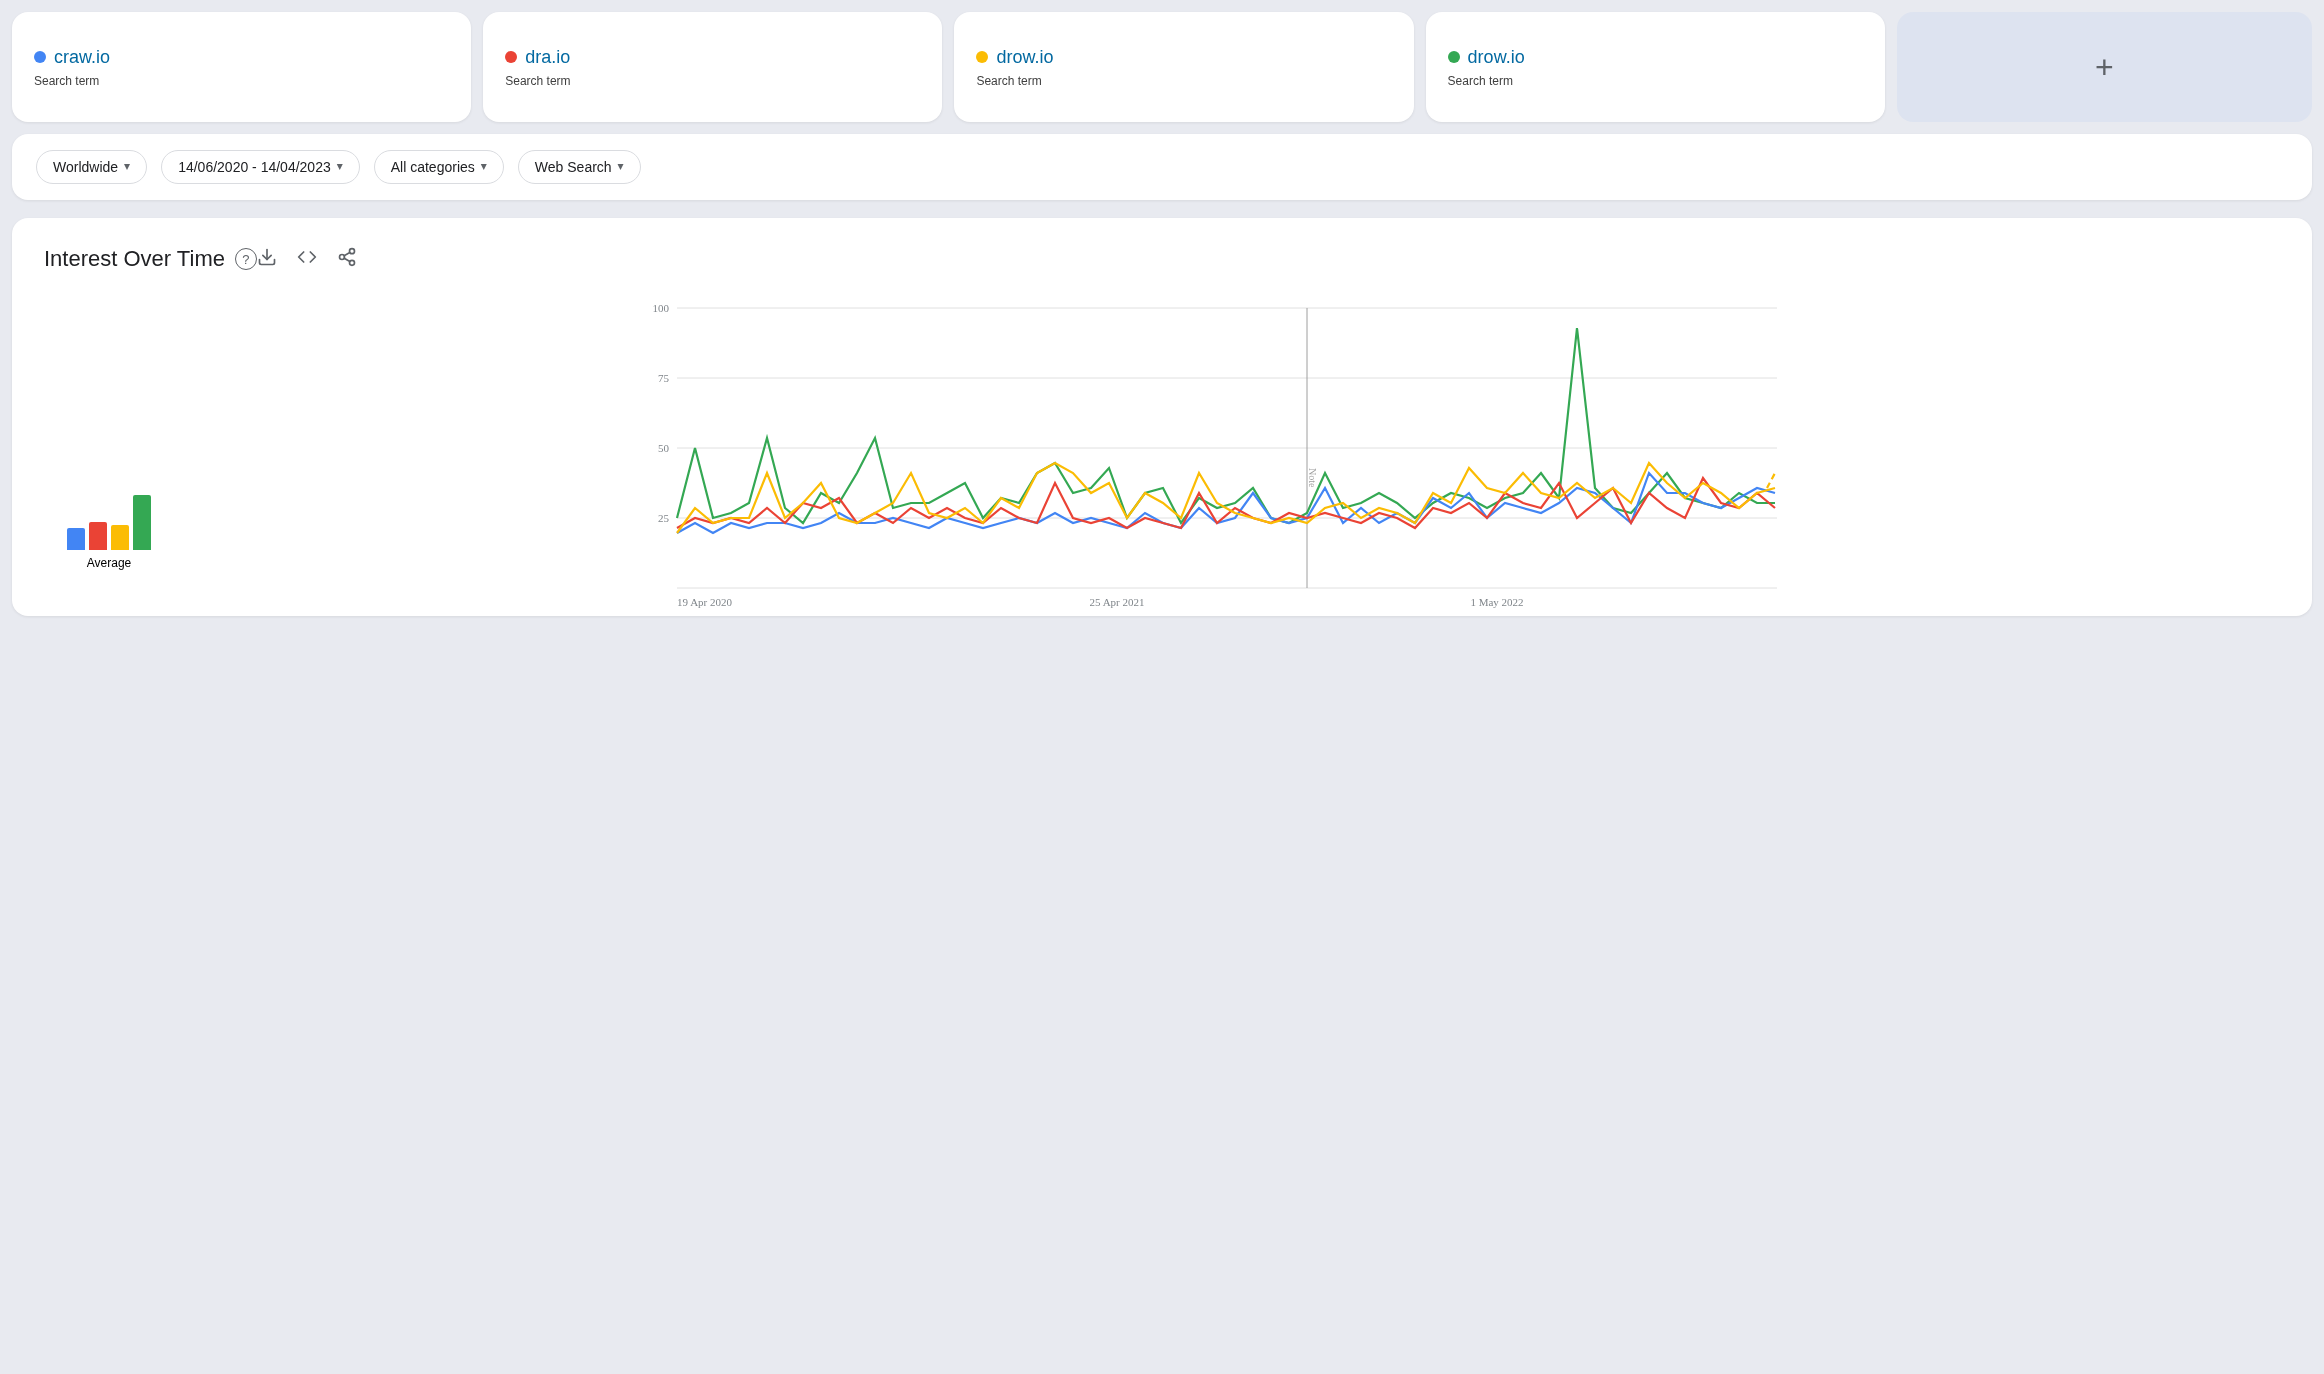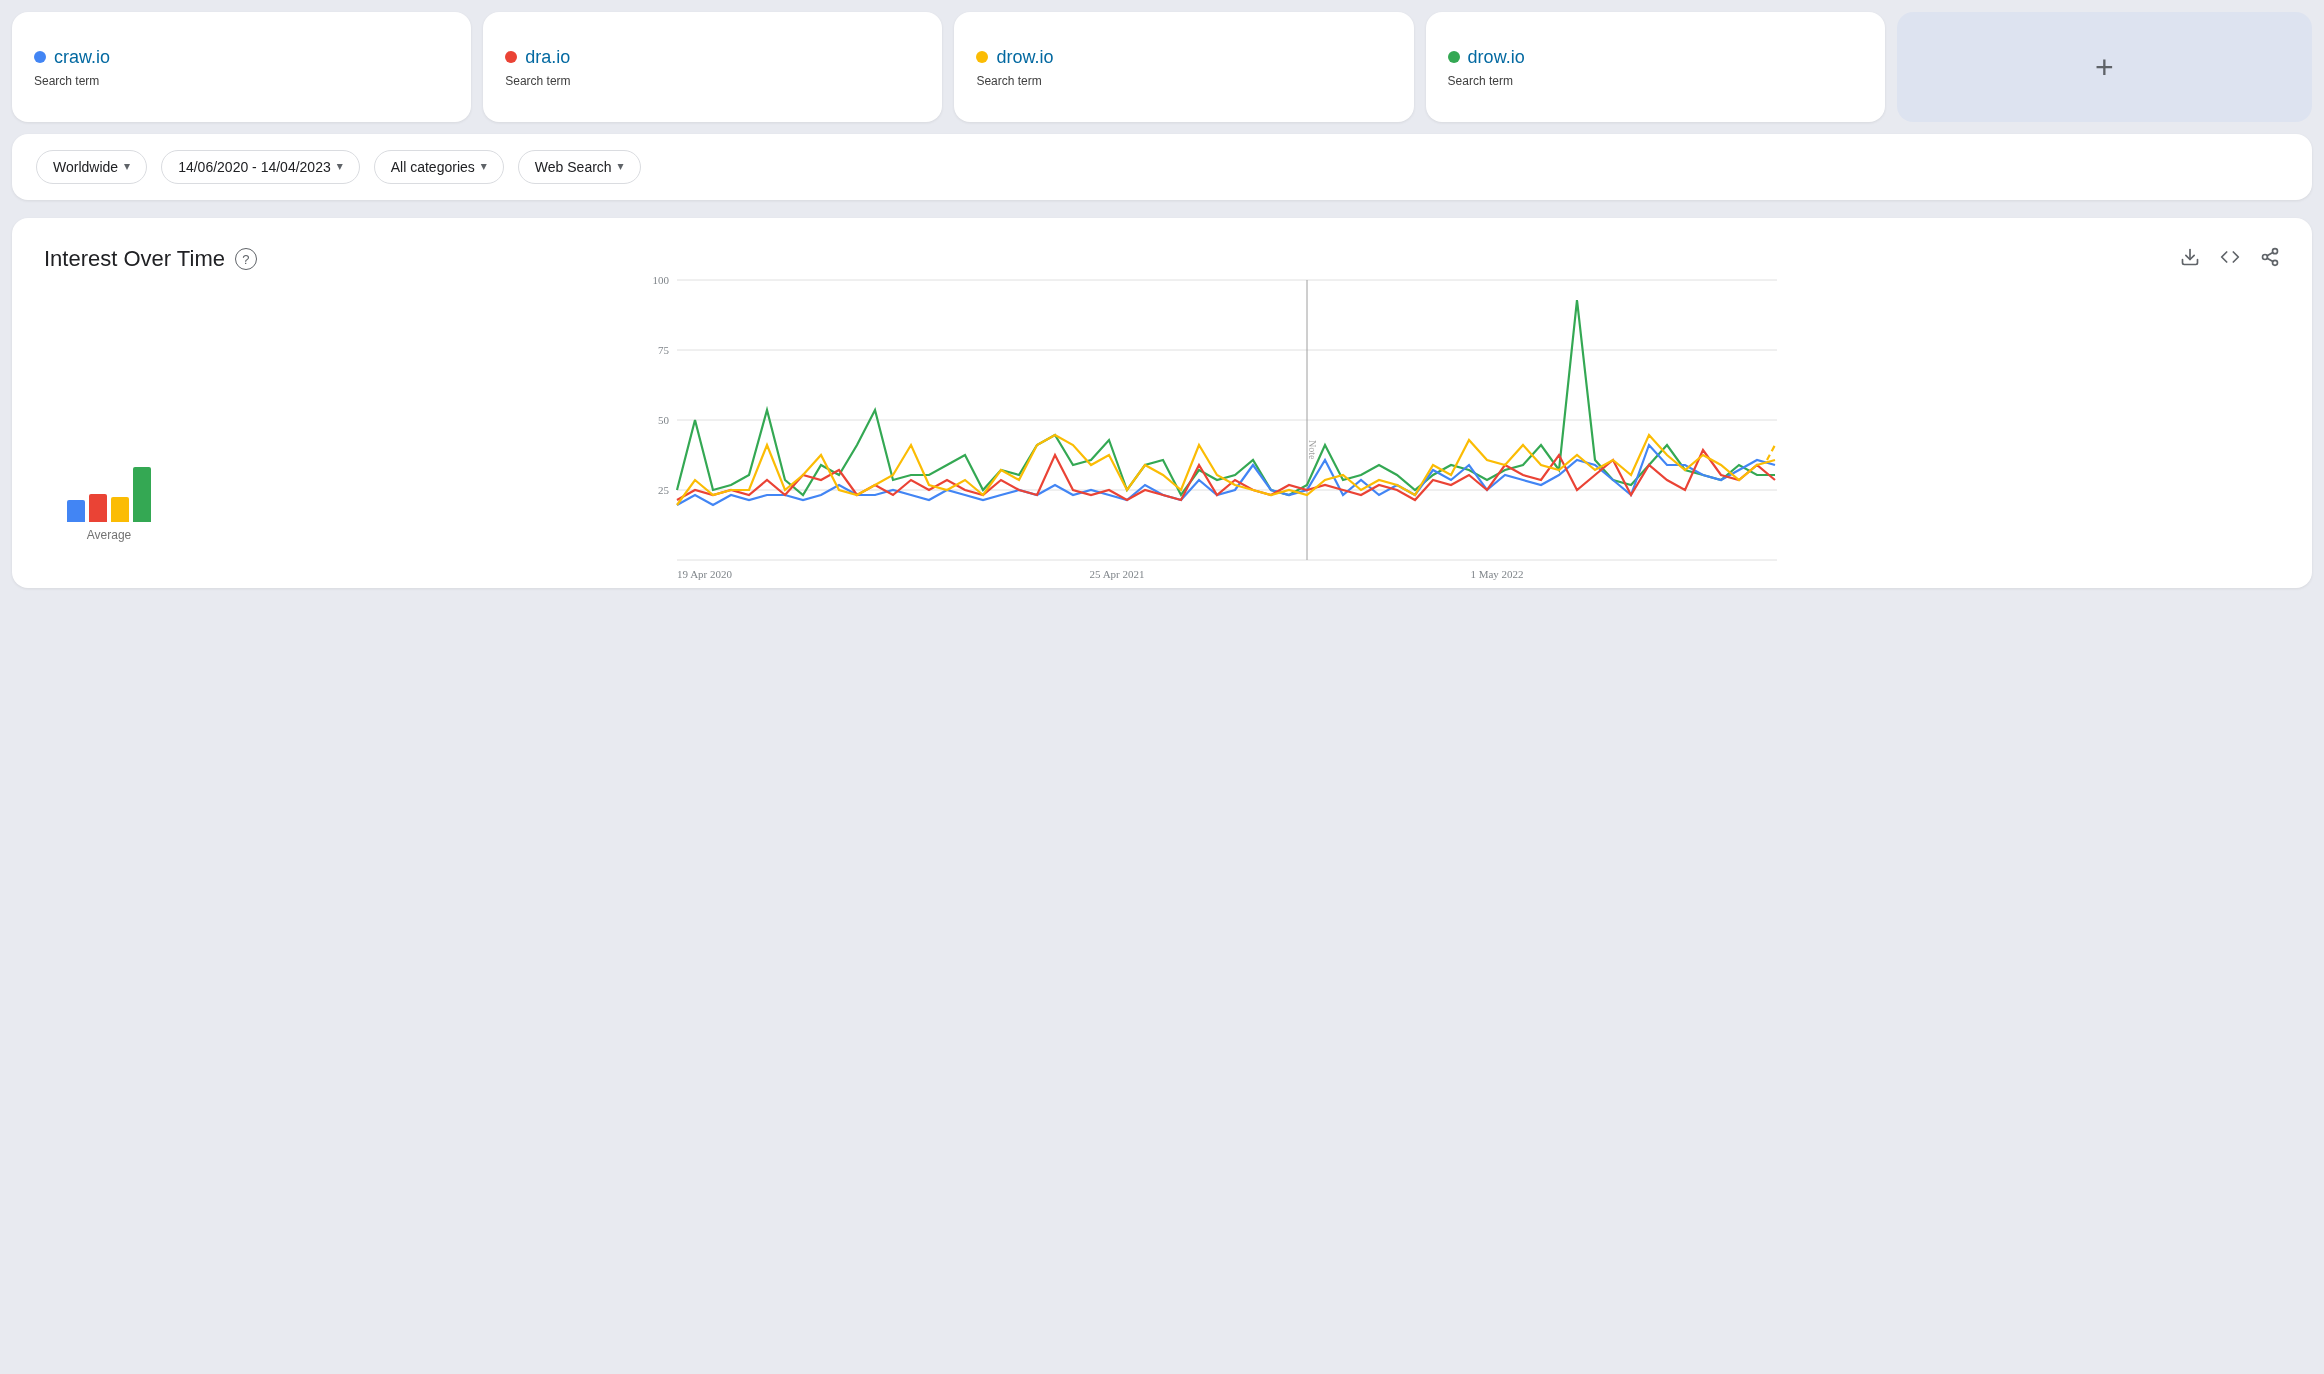--- a/index.html
+++ b/index.html
@@ -99,22 +99,21 @@
     .chart-card {
       background: #fff;
       border-radius: 16px;
       padding: 28px 32px 24px;
       box-shadow: 0 1px 3px rgba(0,0,0,0.08);
     }
 
     .chart-header {
       display: flex;
       align-items: center;
-      justify-content: space-between;
-      margin-bottom: 8px;
+      margin-bottom: 36px;
     }
 
     .chart-title-row {
       display: flex;
       align-items: center;
       gap: 10px;
     }
 
     .chart-title {
       font-size: 22px;
@@ -170,21 +169,21 @@
       margin-bottom: 6px;
     }
 
     .avg-bar {
       width: 18px;
       border-radius: 2px 2px 0 0;
     }
 
     .avg-label {
       font-size: 12px;
-      color: #737373;
+      color: #000000;
     }
   </style>
 </head>
 <body>
 
 <div class="top-bar">
   <div class="search-card">
     <div class="search-term-row">
       <span class="dot" style="background:#4285F4"></span>
       <span class="term-label">craw.io</span>

